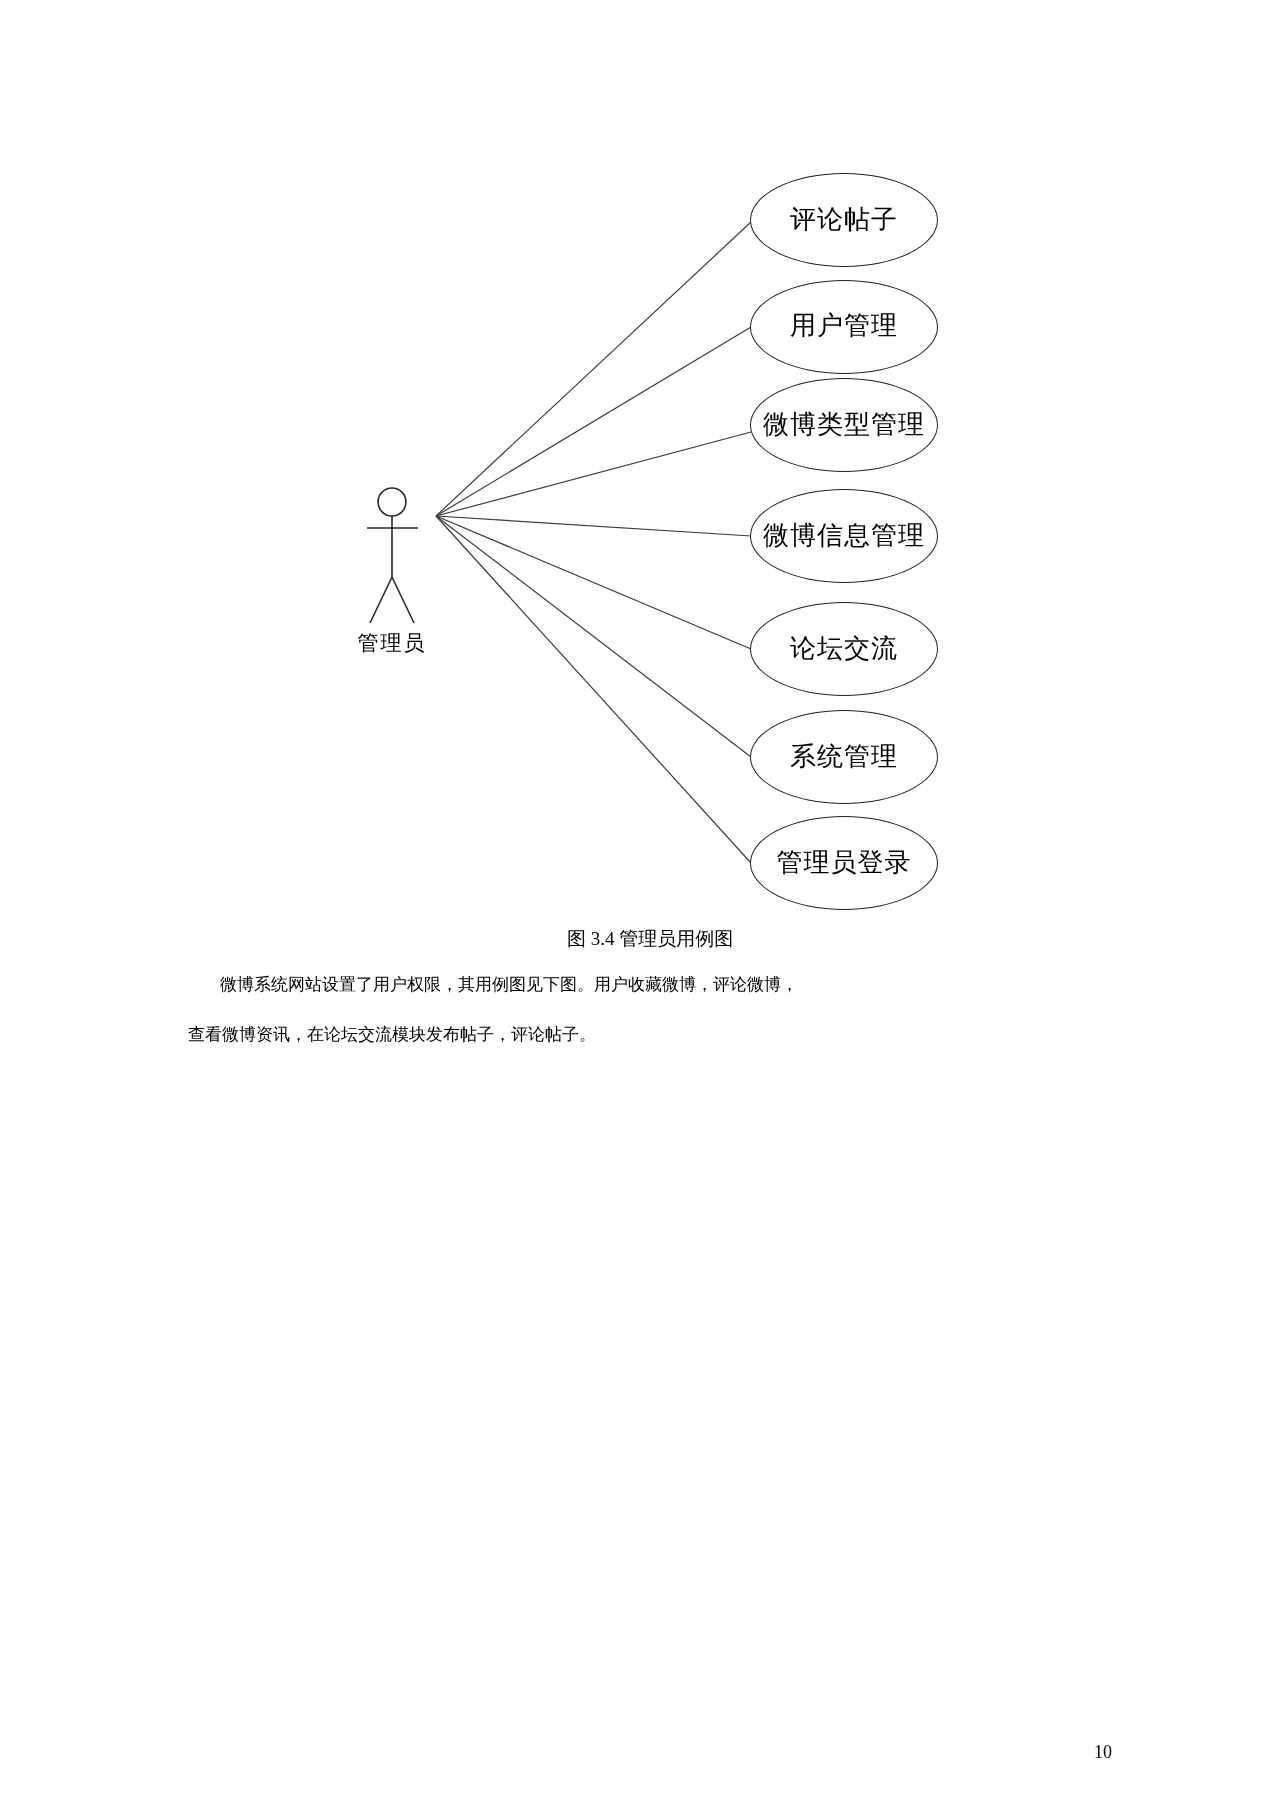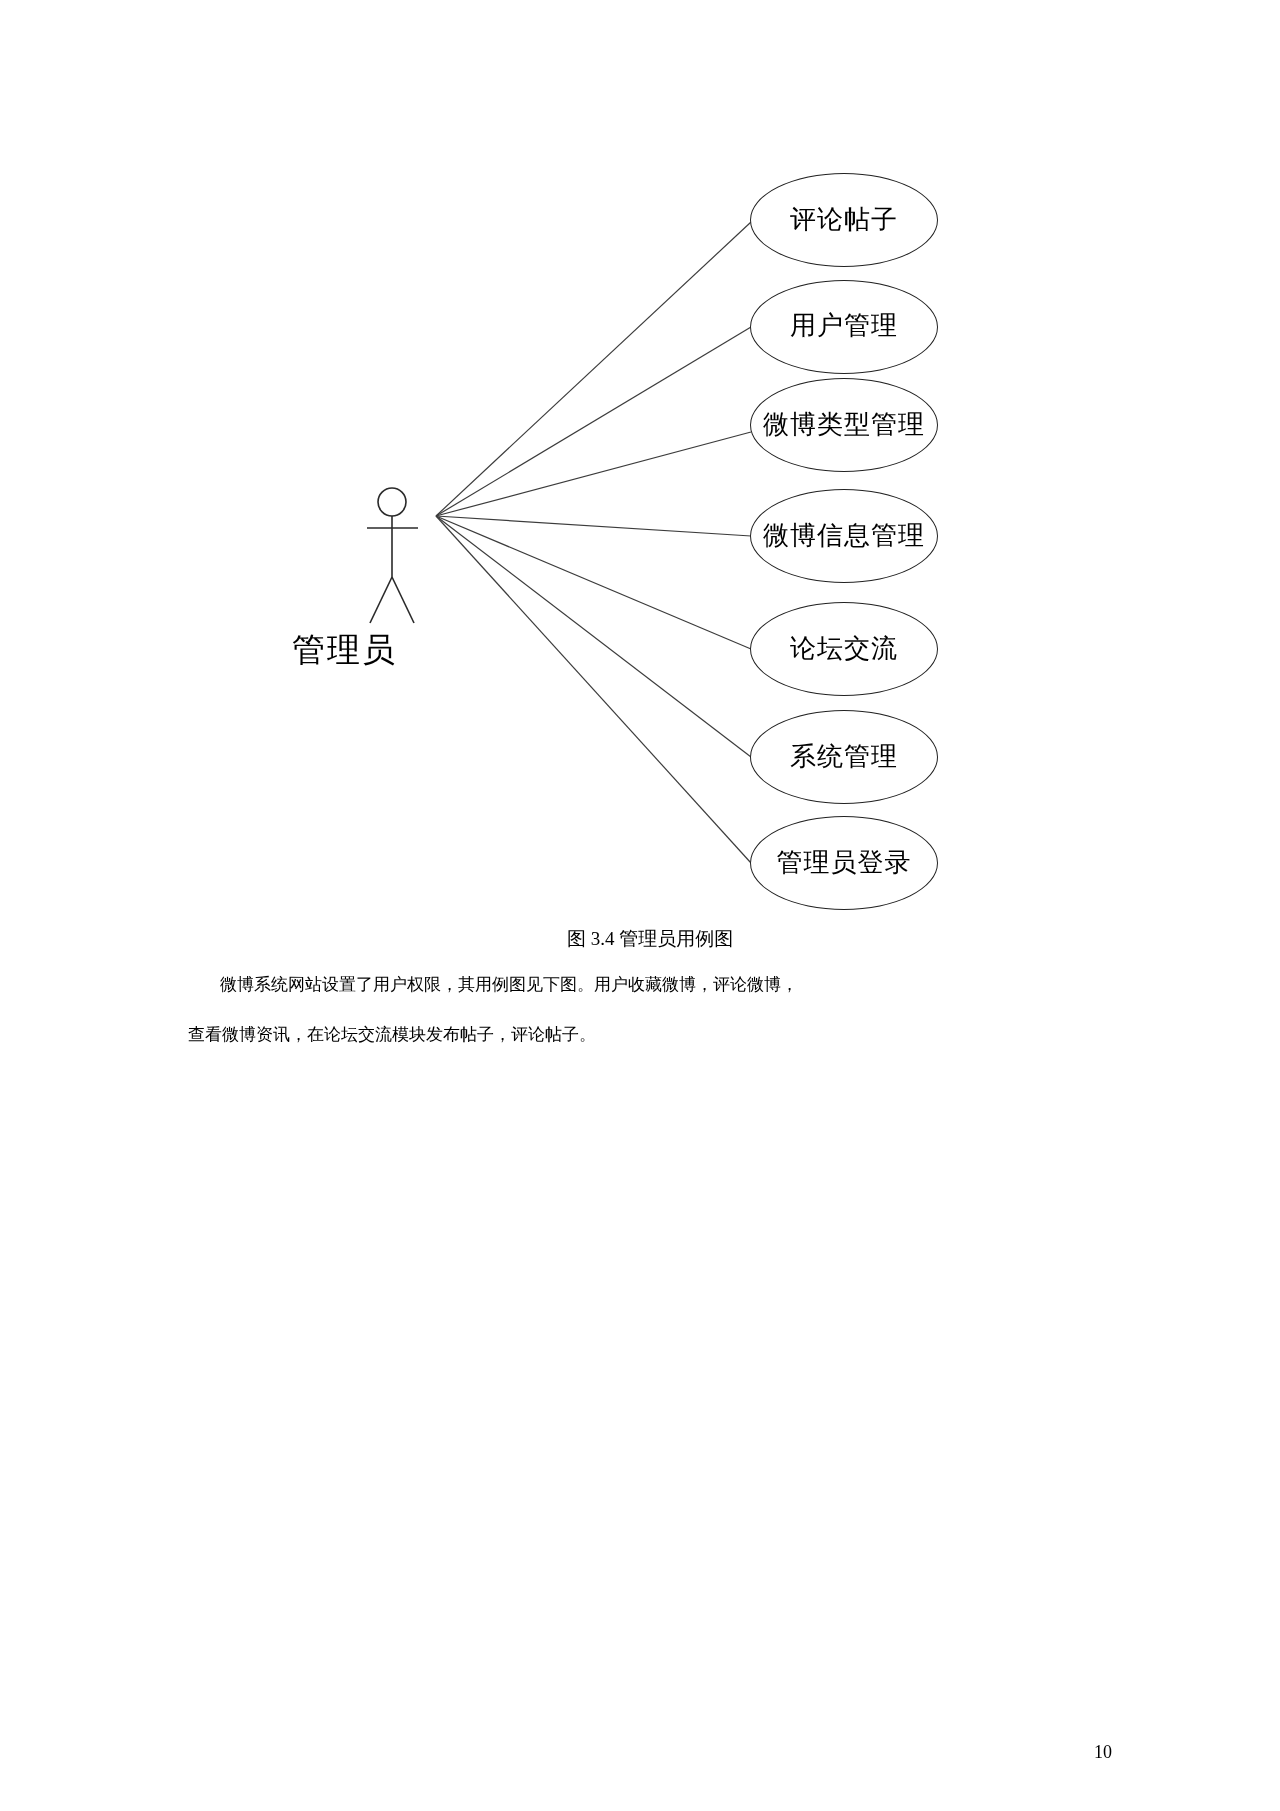--- a/index.html
+++ b/index.html
@@ -47,22 +47,22 @@
   .uc-3 { top: 378px; }
   .uc-4 { top: 489px; }
   .uc-5 { top: 602px; }
   .uc-6 { top: 710px; }
   .uc-7 { top: 816px; }
   .actor-label {
     position: absolute;
     left: 292px;
     top: 632px;
     width: 200px;
-    text-align: left;
-    font-size: 33px;
+    text-align: center;
+    font-size: 21px;
     line-height: 1.1;
     letter-spacing: 2px;
   }
   .figure-caption {
     position: absolute;
     left: 188px;
     top: 914px;
     width: 924px;
     height: 50px;
     line-height: 50px;

